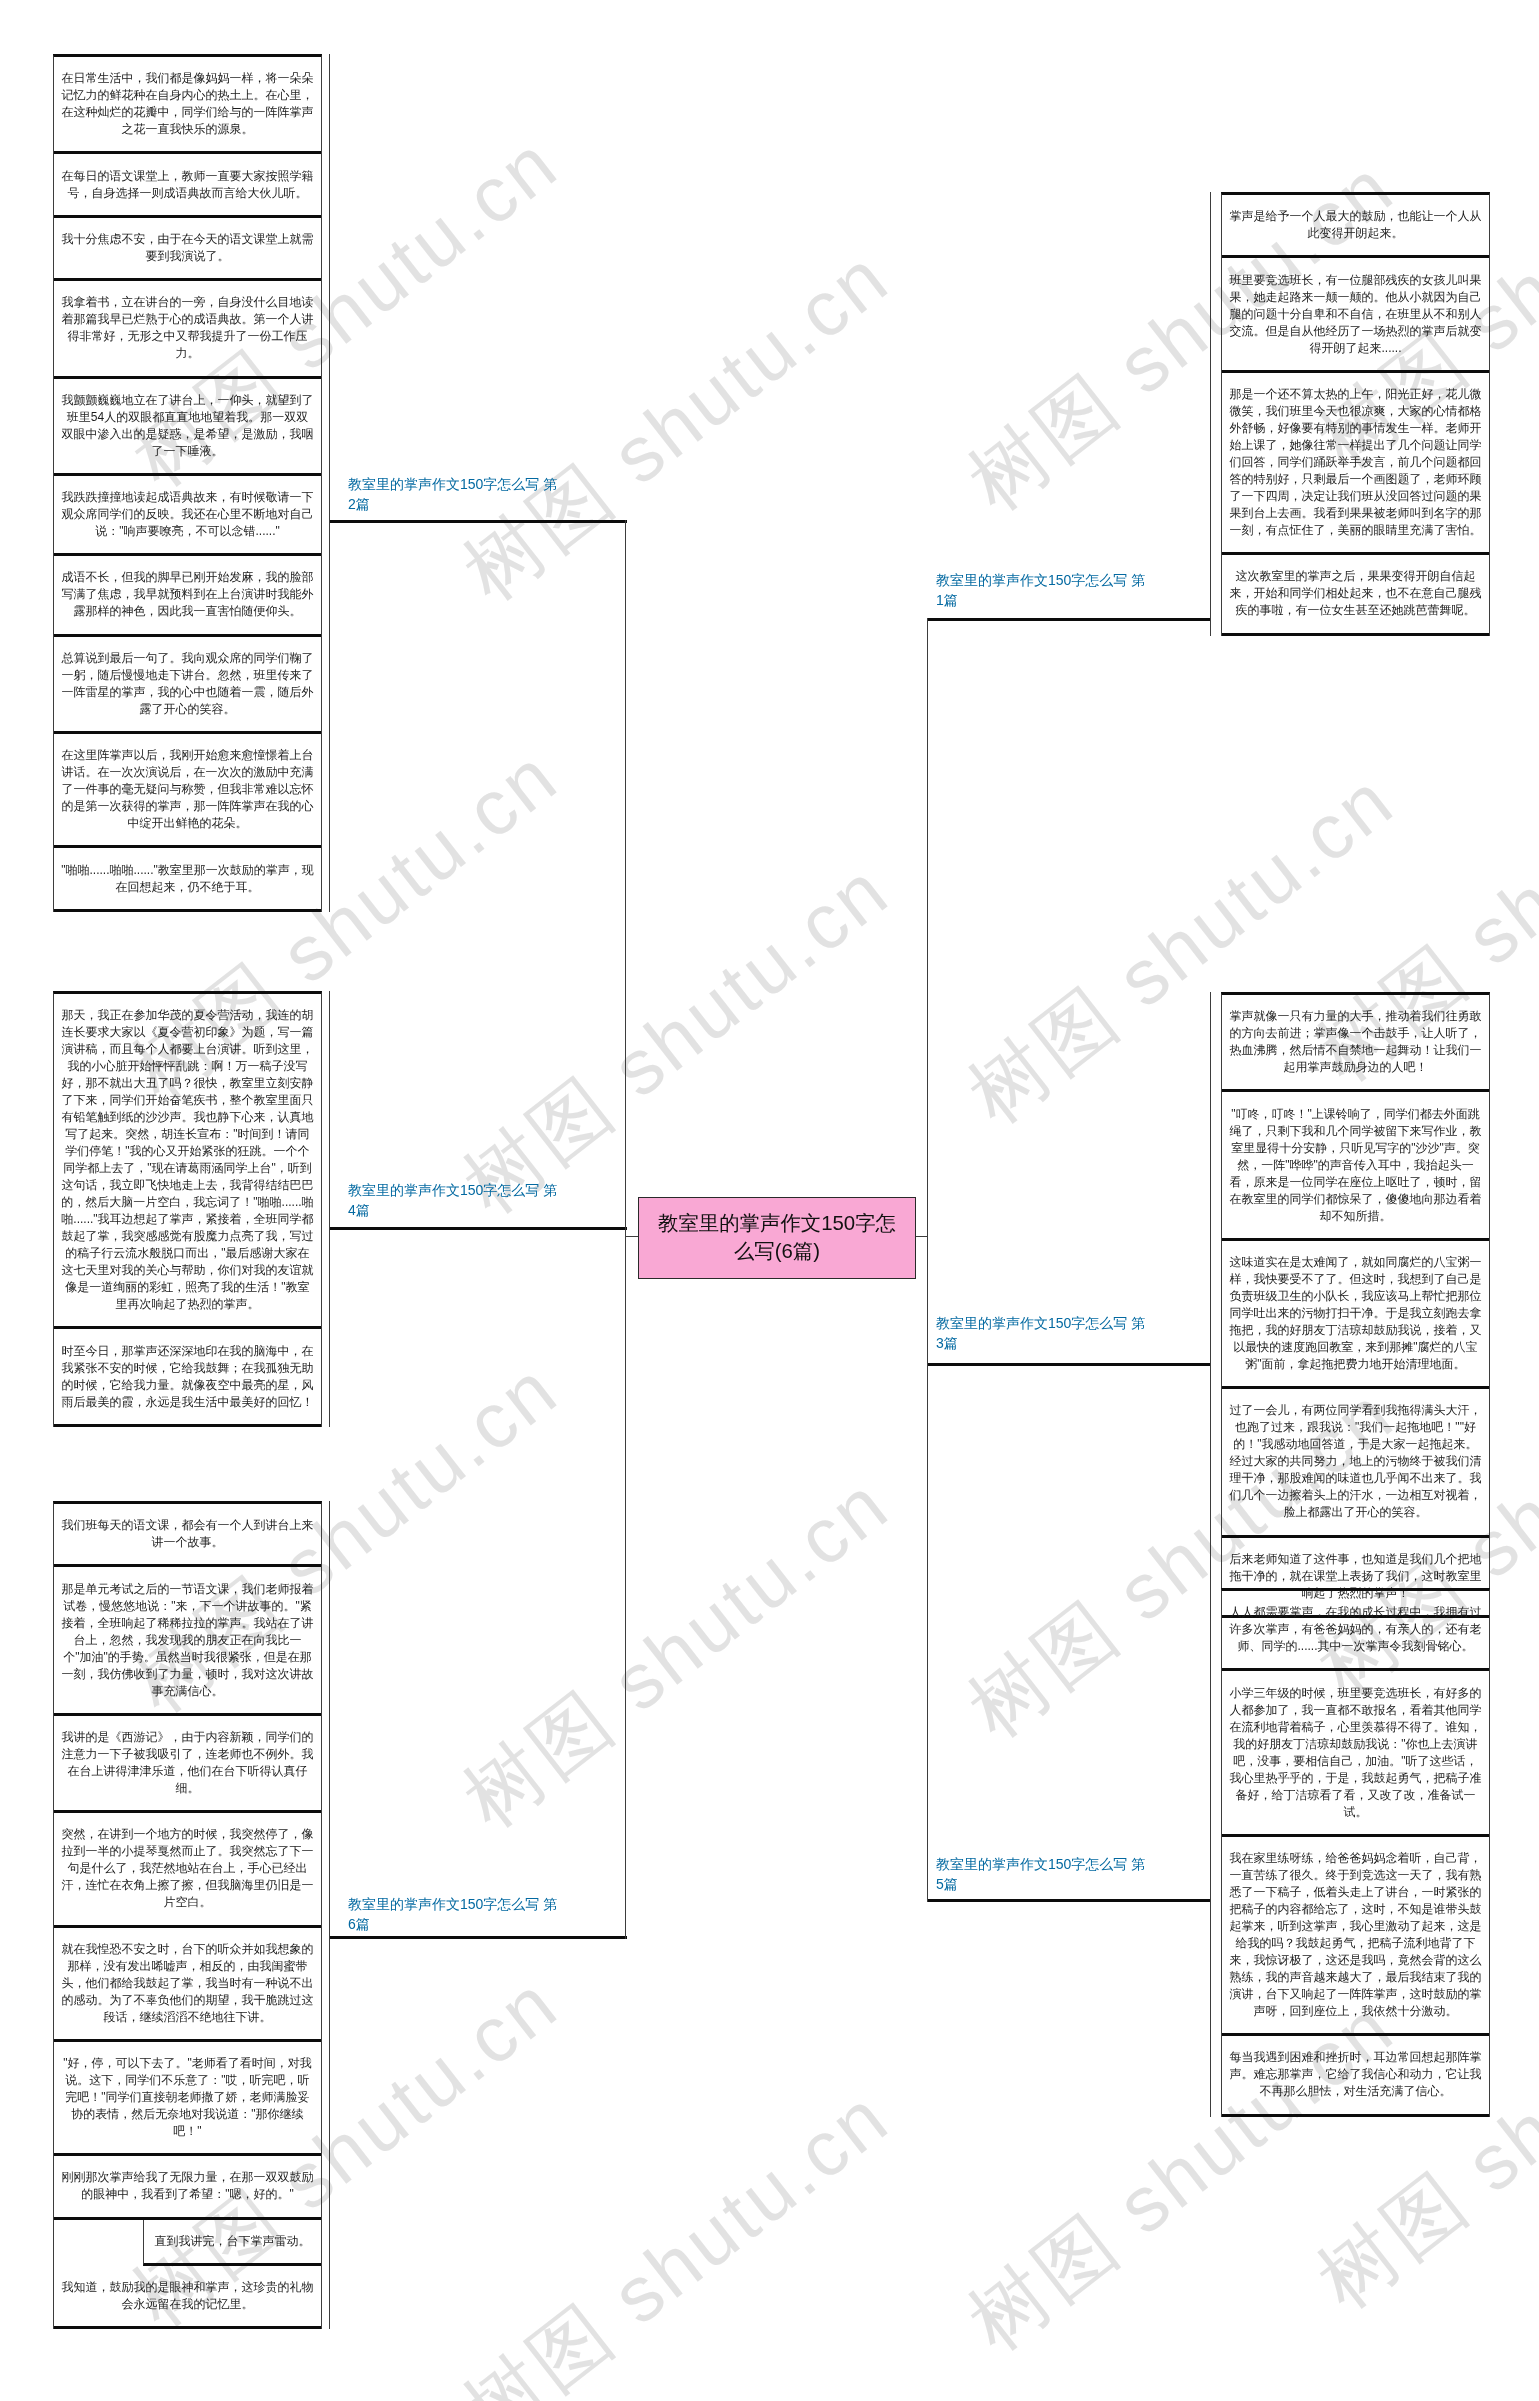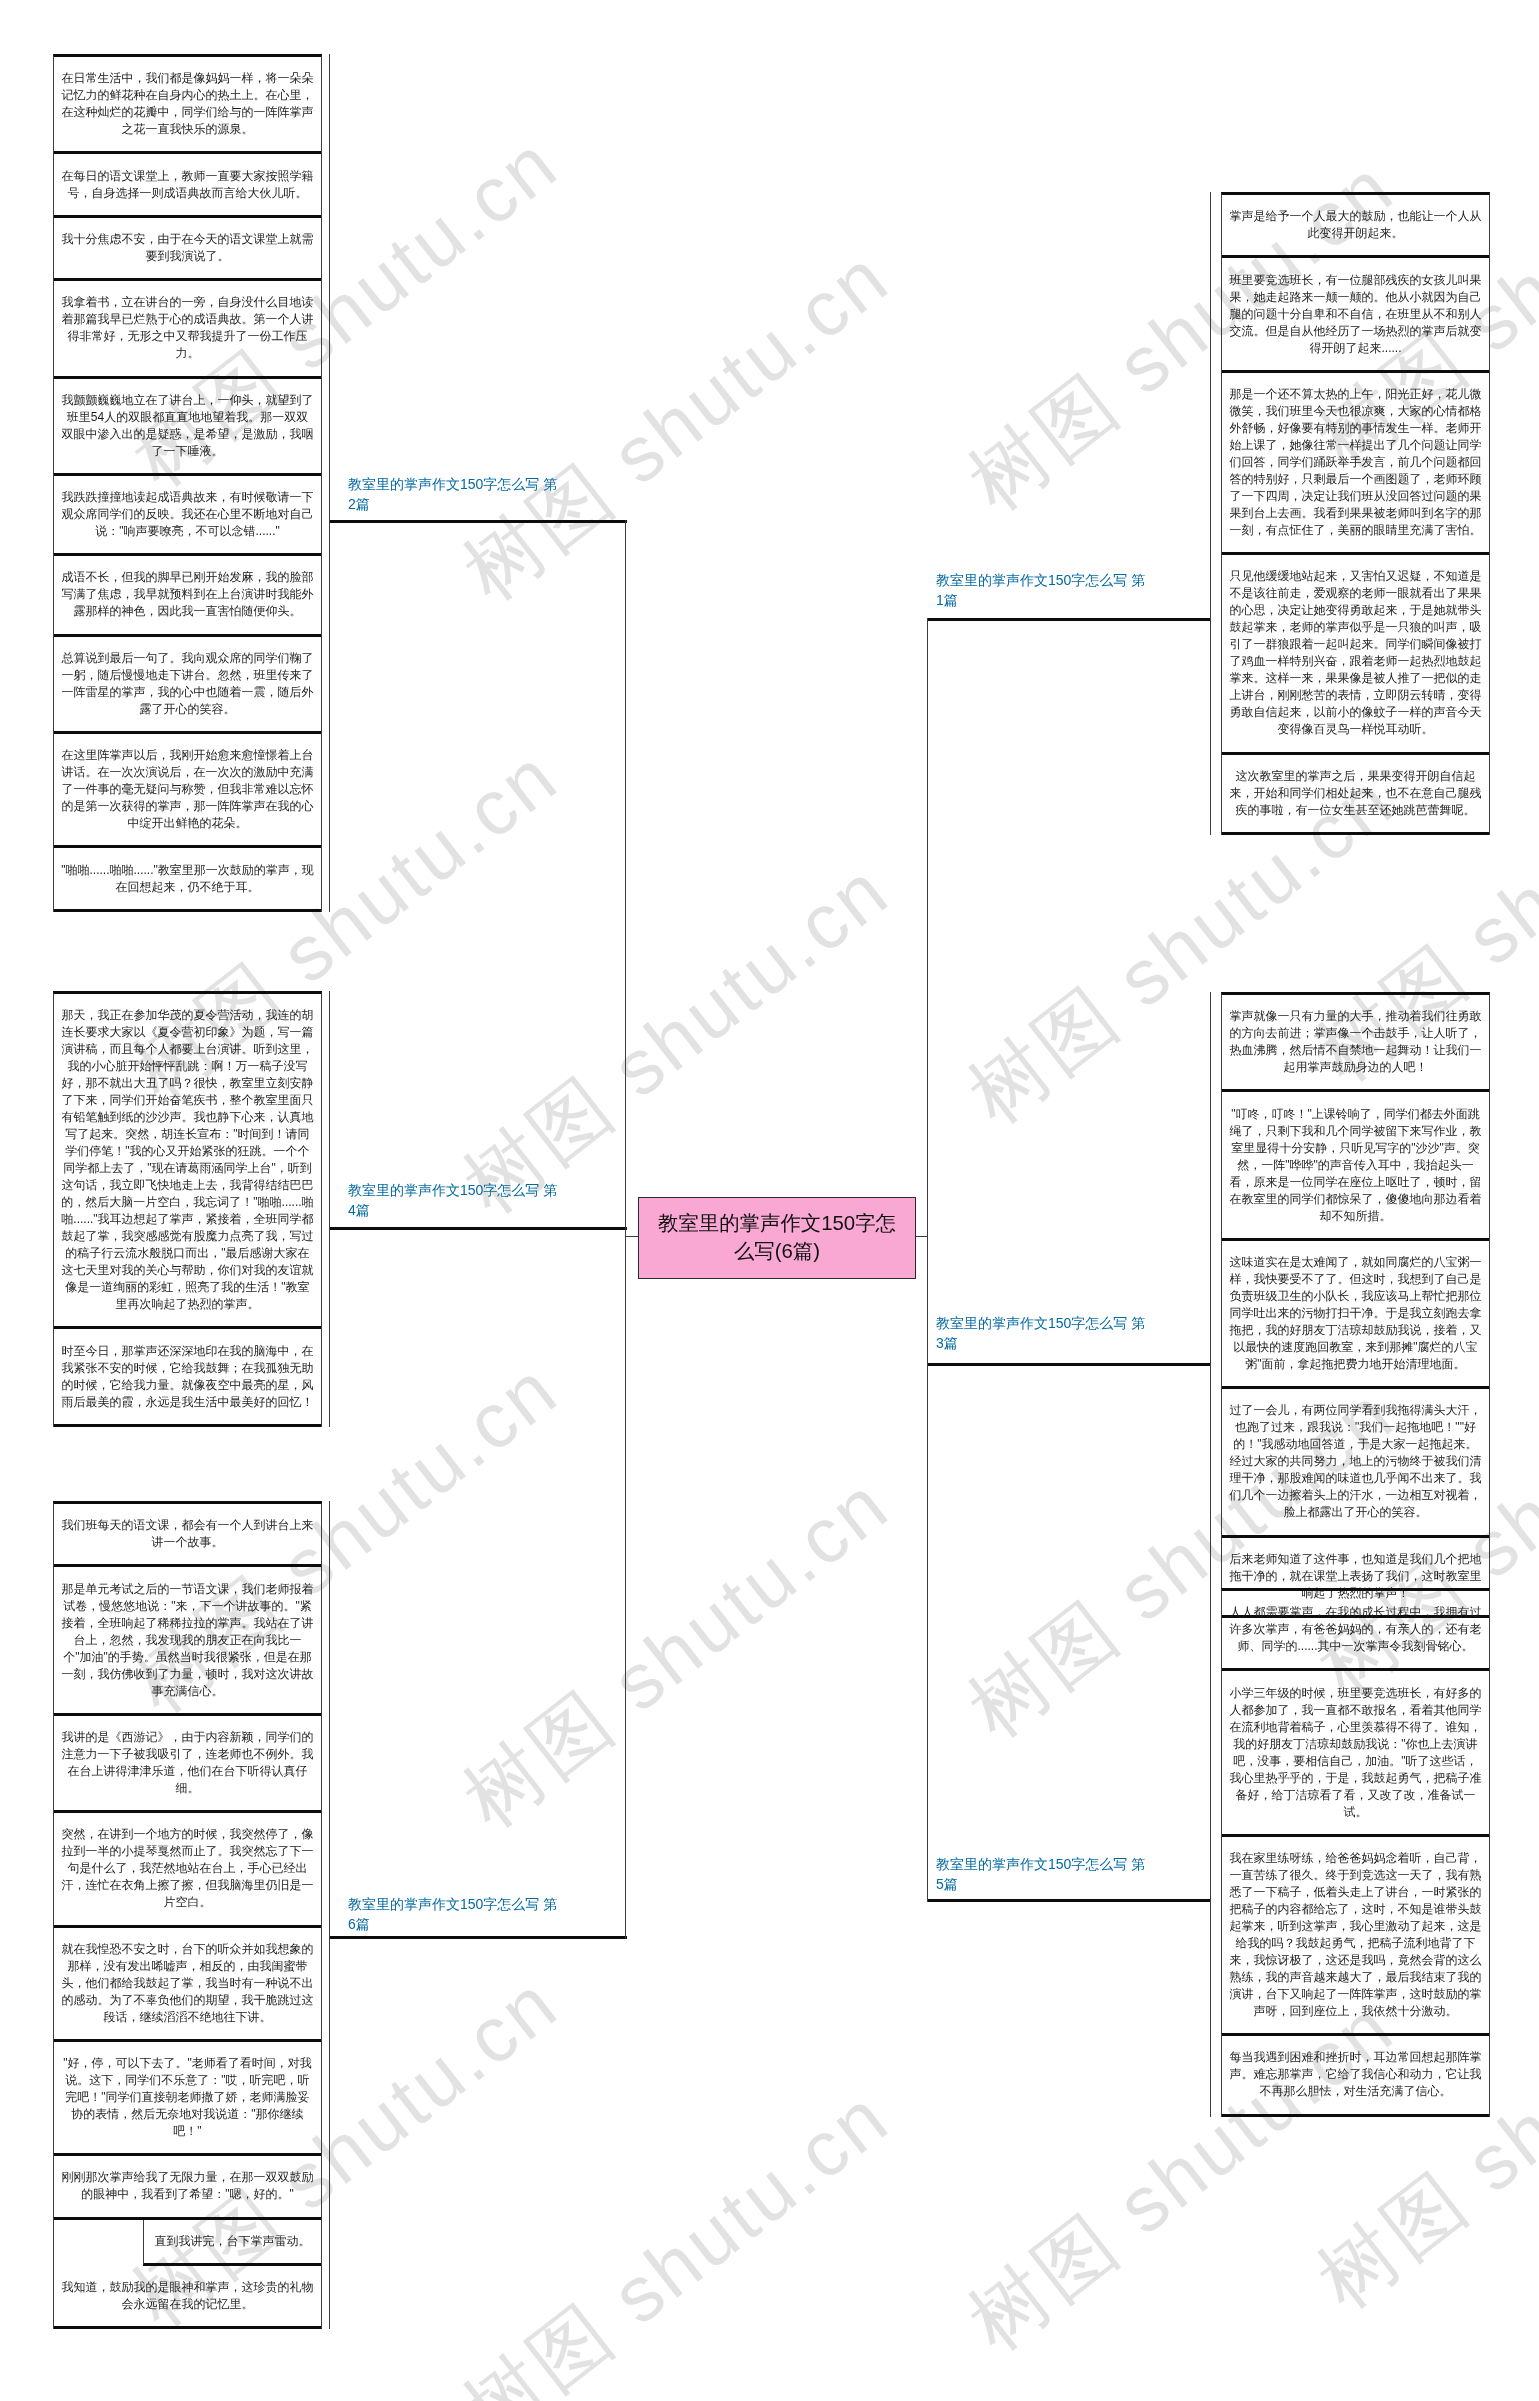--- a/index.html
+++ b/index.html
@@ -67,21 +67,20 @@
     <span class="wm" style="left: 90px; top: 2099px;">树图 shutu.cn</span>
     <span class="wm" style="left: 421px; top: 2213px;">树图 shutu.cn</span>
     <span class="wm" style="left: 926px; top: 2123px;">树图 shutu.cn</span>
     <span class="wm" style="left: 1275px; top: 2081px;">树图 shutu.cn</span>
   </div>
 
 <div class="group right" style="top:192px">
     <div class="cell">掌声是给予一个人最大的鼓励，也能让一个人从此变得开朗起来。</div>
     <div class="cell">班里要竞选班长，有一位腿部残疾的女孩儿叫果果，她走起路来一颠一颠的。他从小就因为自己腿的问题十分自卑和不自信，在班里从不和别人交流。但是自从他经历了一场热烈的掌声后就变得开朗了起来......</div>
     <div class="cell">那是一个还不算太热的上午，阳光正好，花儿微微笑，我们班里今天也很凉爽，大家的心情都格外舒畅，好像要有特别的事情发生一样。老师开始上课了，她像往常一样提出了几个问题让同学们回答，同学们踊跃举手发言，前几个问题都回答的特别好，只剩最后一个画图题了，老师环顾了一下四周，决定让我们班从没回答过问题的果果到台上去画。我看到果果被老师叫到名字的那一刻，有点怔住了，美丽的眼睛里充满了害怕。</div>
-    <div class="cell">只见他缓缓地站起来，又害怕又迟疑，不知道是不是该往前走，爱观察的老师一眼就看出了果果的心思，决定让她变得勇敢起来，于是她就带头鼓起掌来，老师的掌声似乎是一只狼的叫声，吸引了一群狼跟着一起叫起来。同学们瞬间像被打了鸡血一样特别兴奋，跟着老师一起热烈地鼓起掌来。这样一来，果果像是被人推了一把似的走上讲台，刚刚愁苦的表情，立即阴云转晴，变得勇敢自信起来，以前小的像蚊子一样的声音今天变得像百灵鸟一样悦耳动听。</div>
     <div class="cell">这次教室里的掌声之后，果果变得开朗自信起来，开始和同学们相处起来，也不在意自己腿残疾的事啦，有一位女生甚至还她跳芭蕾舞呢。</div>
   </div>
 <div class="group left" style="top:54px">
     <div class="cell">在日常生活中，我们都是像妈妈一样，将一朵朵记忆力的鲜花种在自身内心的热土上。在心里，在这种灿烂的花瓣中，同学们给与的一阵阵掌声之花一直我快乐的源泉。</div>
     <div class="cell">在每日的语文课堂上，教师一直要大家按照学籍号，自身选择一则成语典故而言给大伙儿听。</div>
     <div class="cell">我十分焦虑不安，由于在今天的语文课堂上就需要到我演说了。</div>
     <div class="cell">我拿着书，立在讲台的一旁，自身没什么目地读着那篇我早已烂熟于心的成语典故。第一个人讲得非常好，无形之中又帮我提升了一份工作压力。</div>
     <div class="cell">我颤颤巍巍地立在了讲台上，一仰头，就望到了班里54人的双眼都直直地地望着我。那一双双双眼中渗入出的是疑惑，是希望，是激励，我咽了一下唾液。</div>
     <div class="cell">我跌跌撞撞地读起成语典故来，有时候敬请一下观众席同学们的反映。我还在心里不断地对自己说："响声要嘹亮，不可以念错......"</div>
     <div class="cell">成语不长，但我的脚早已刚开始发麻，我的脸部写满了焦虑，我早就预料到在上台演讲时我能外露那样的神色，因此我一直害怕随便仰头。</div>

